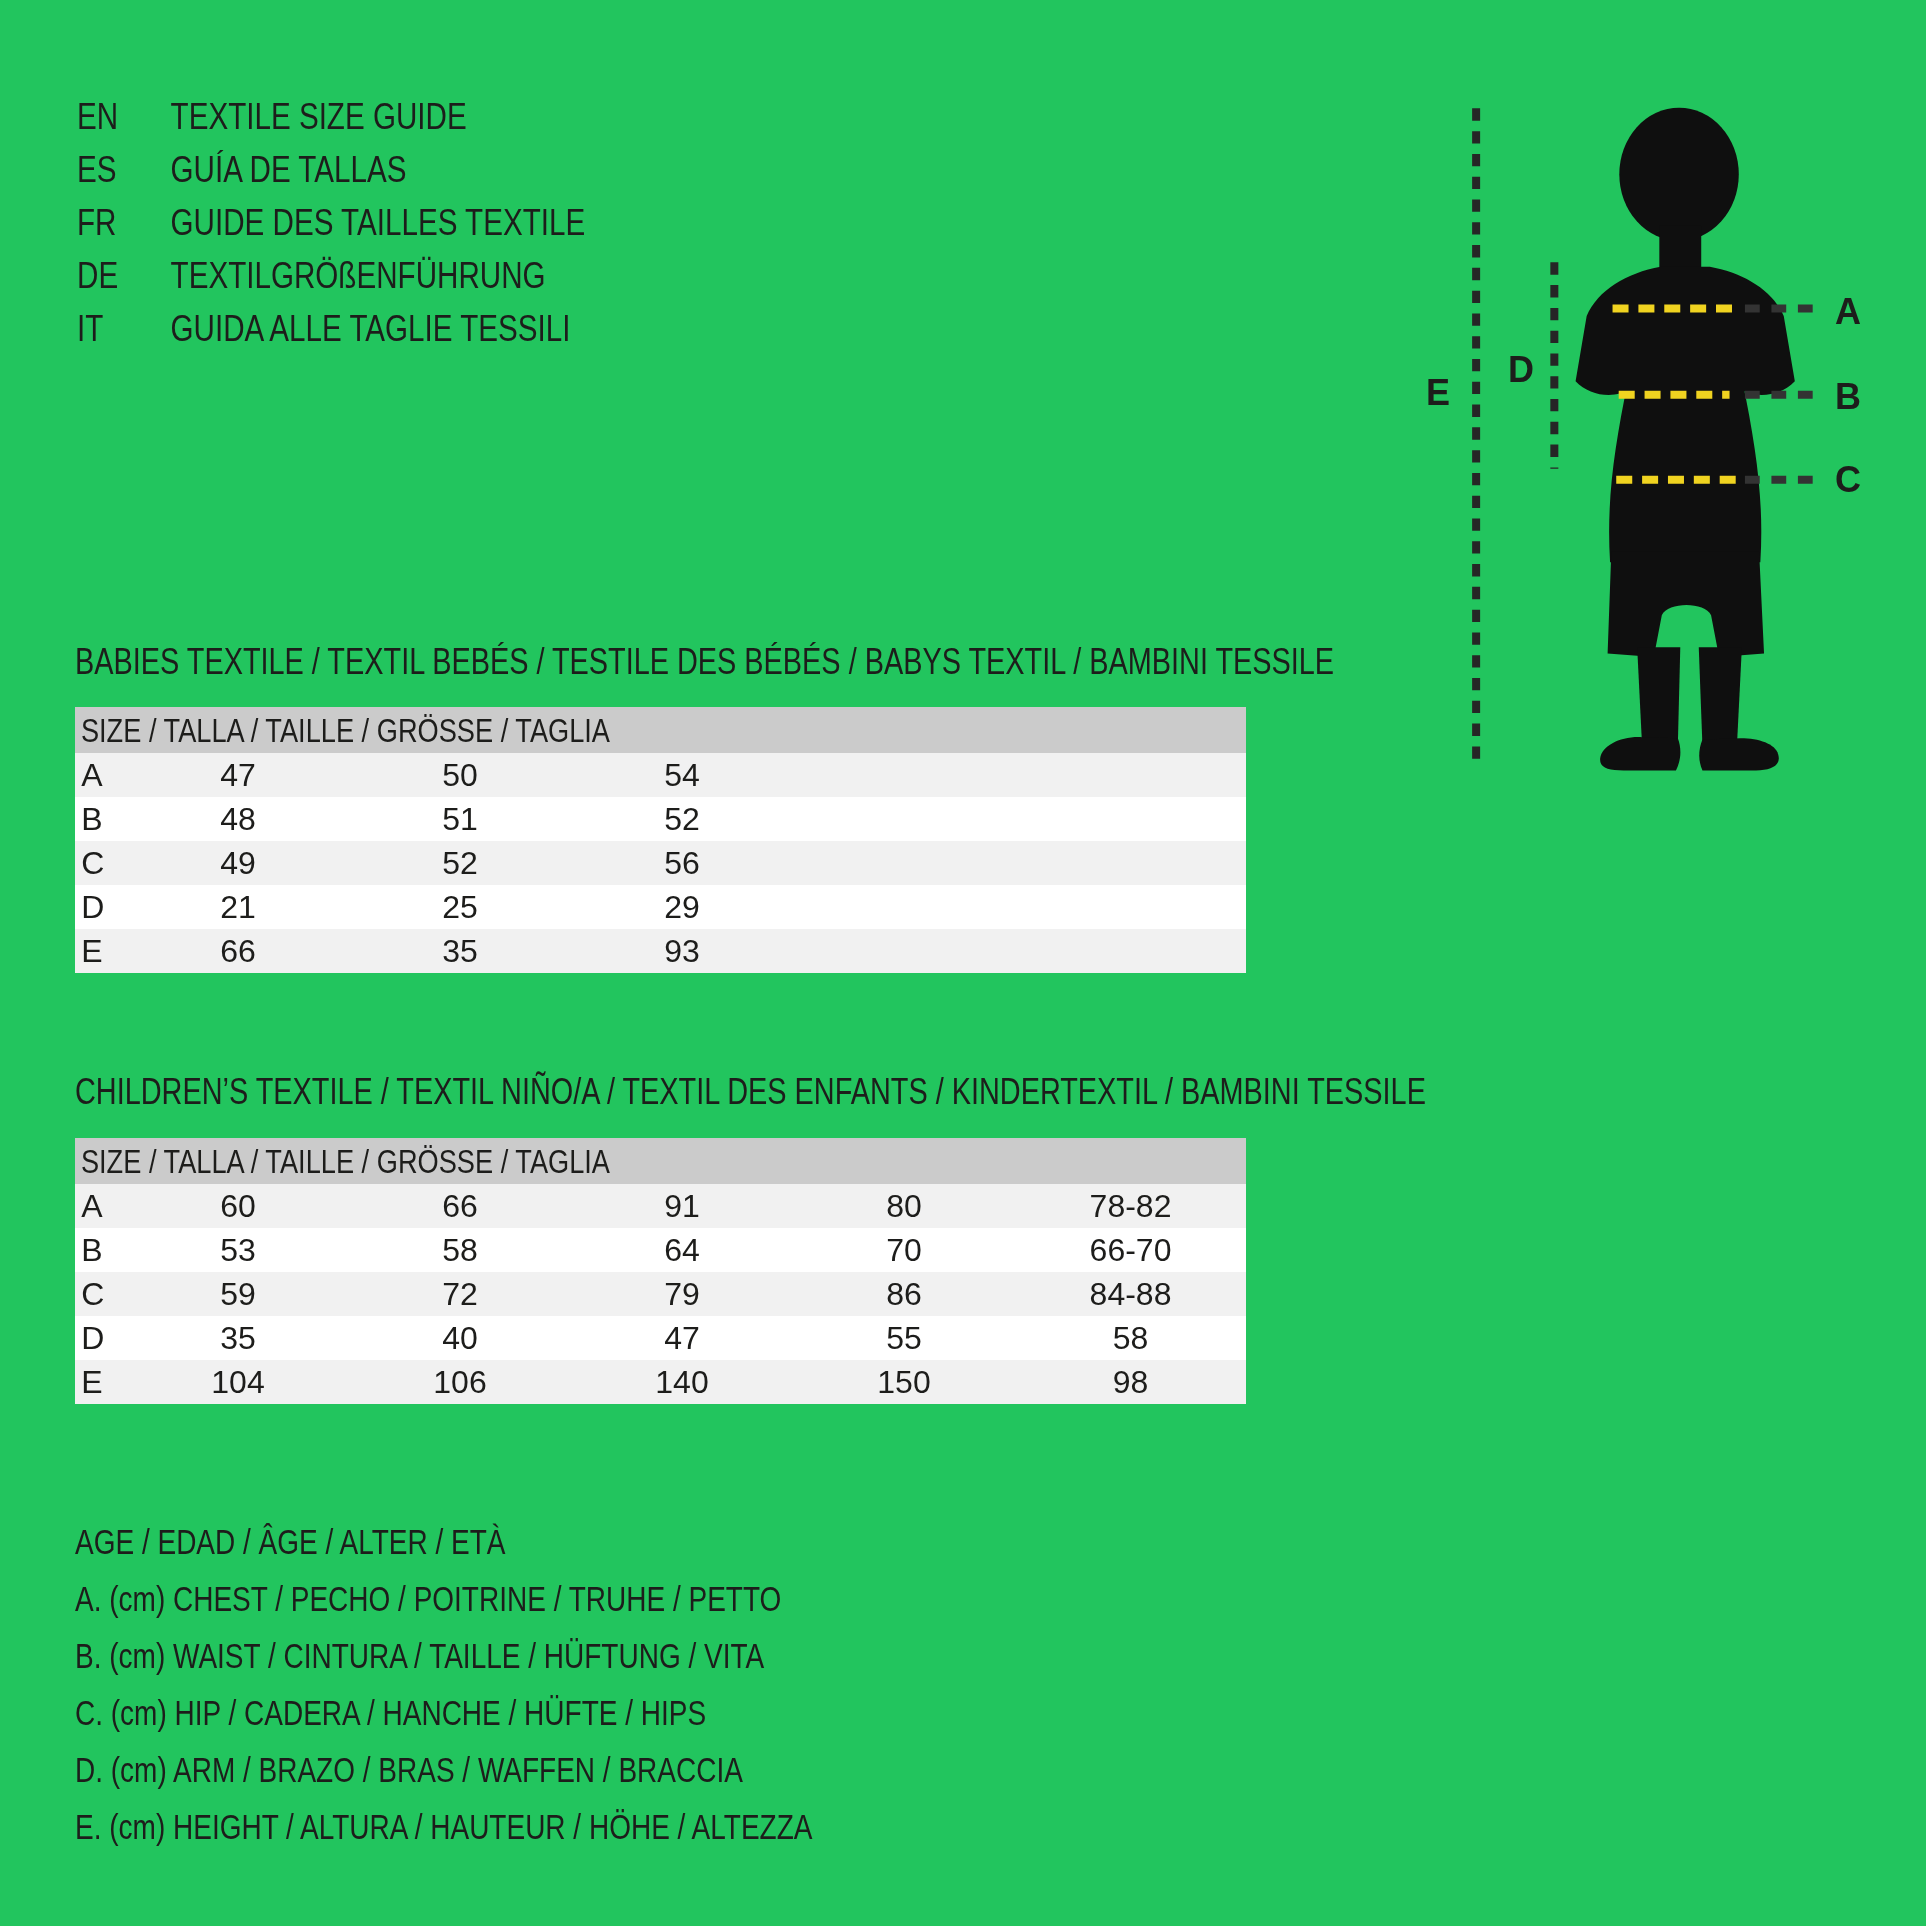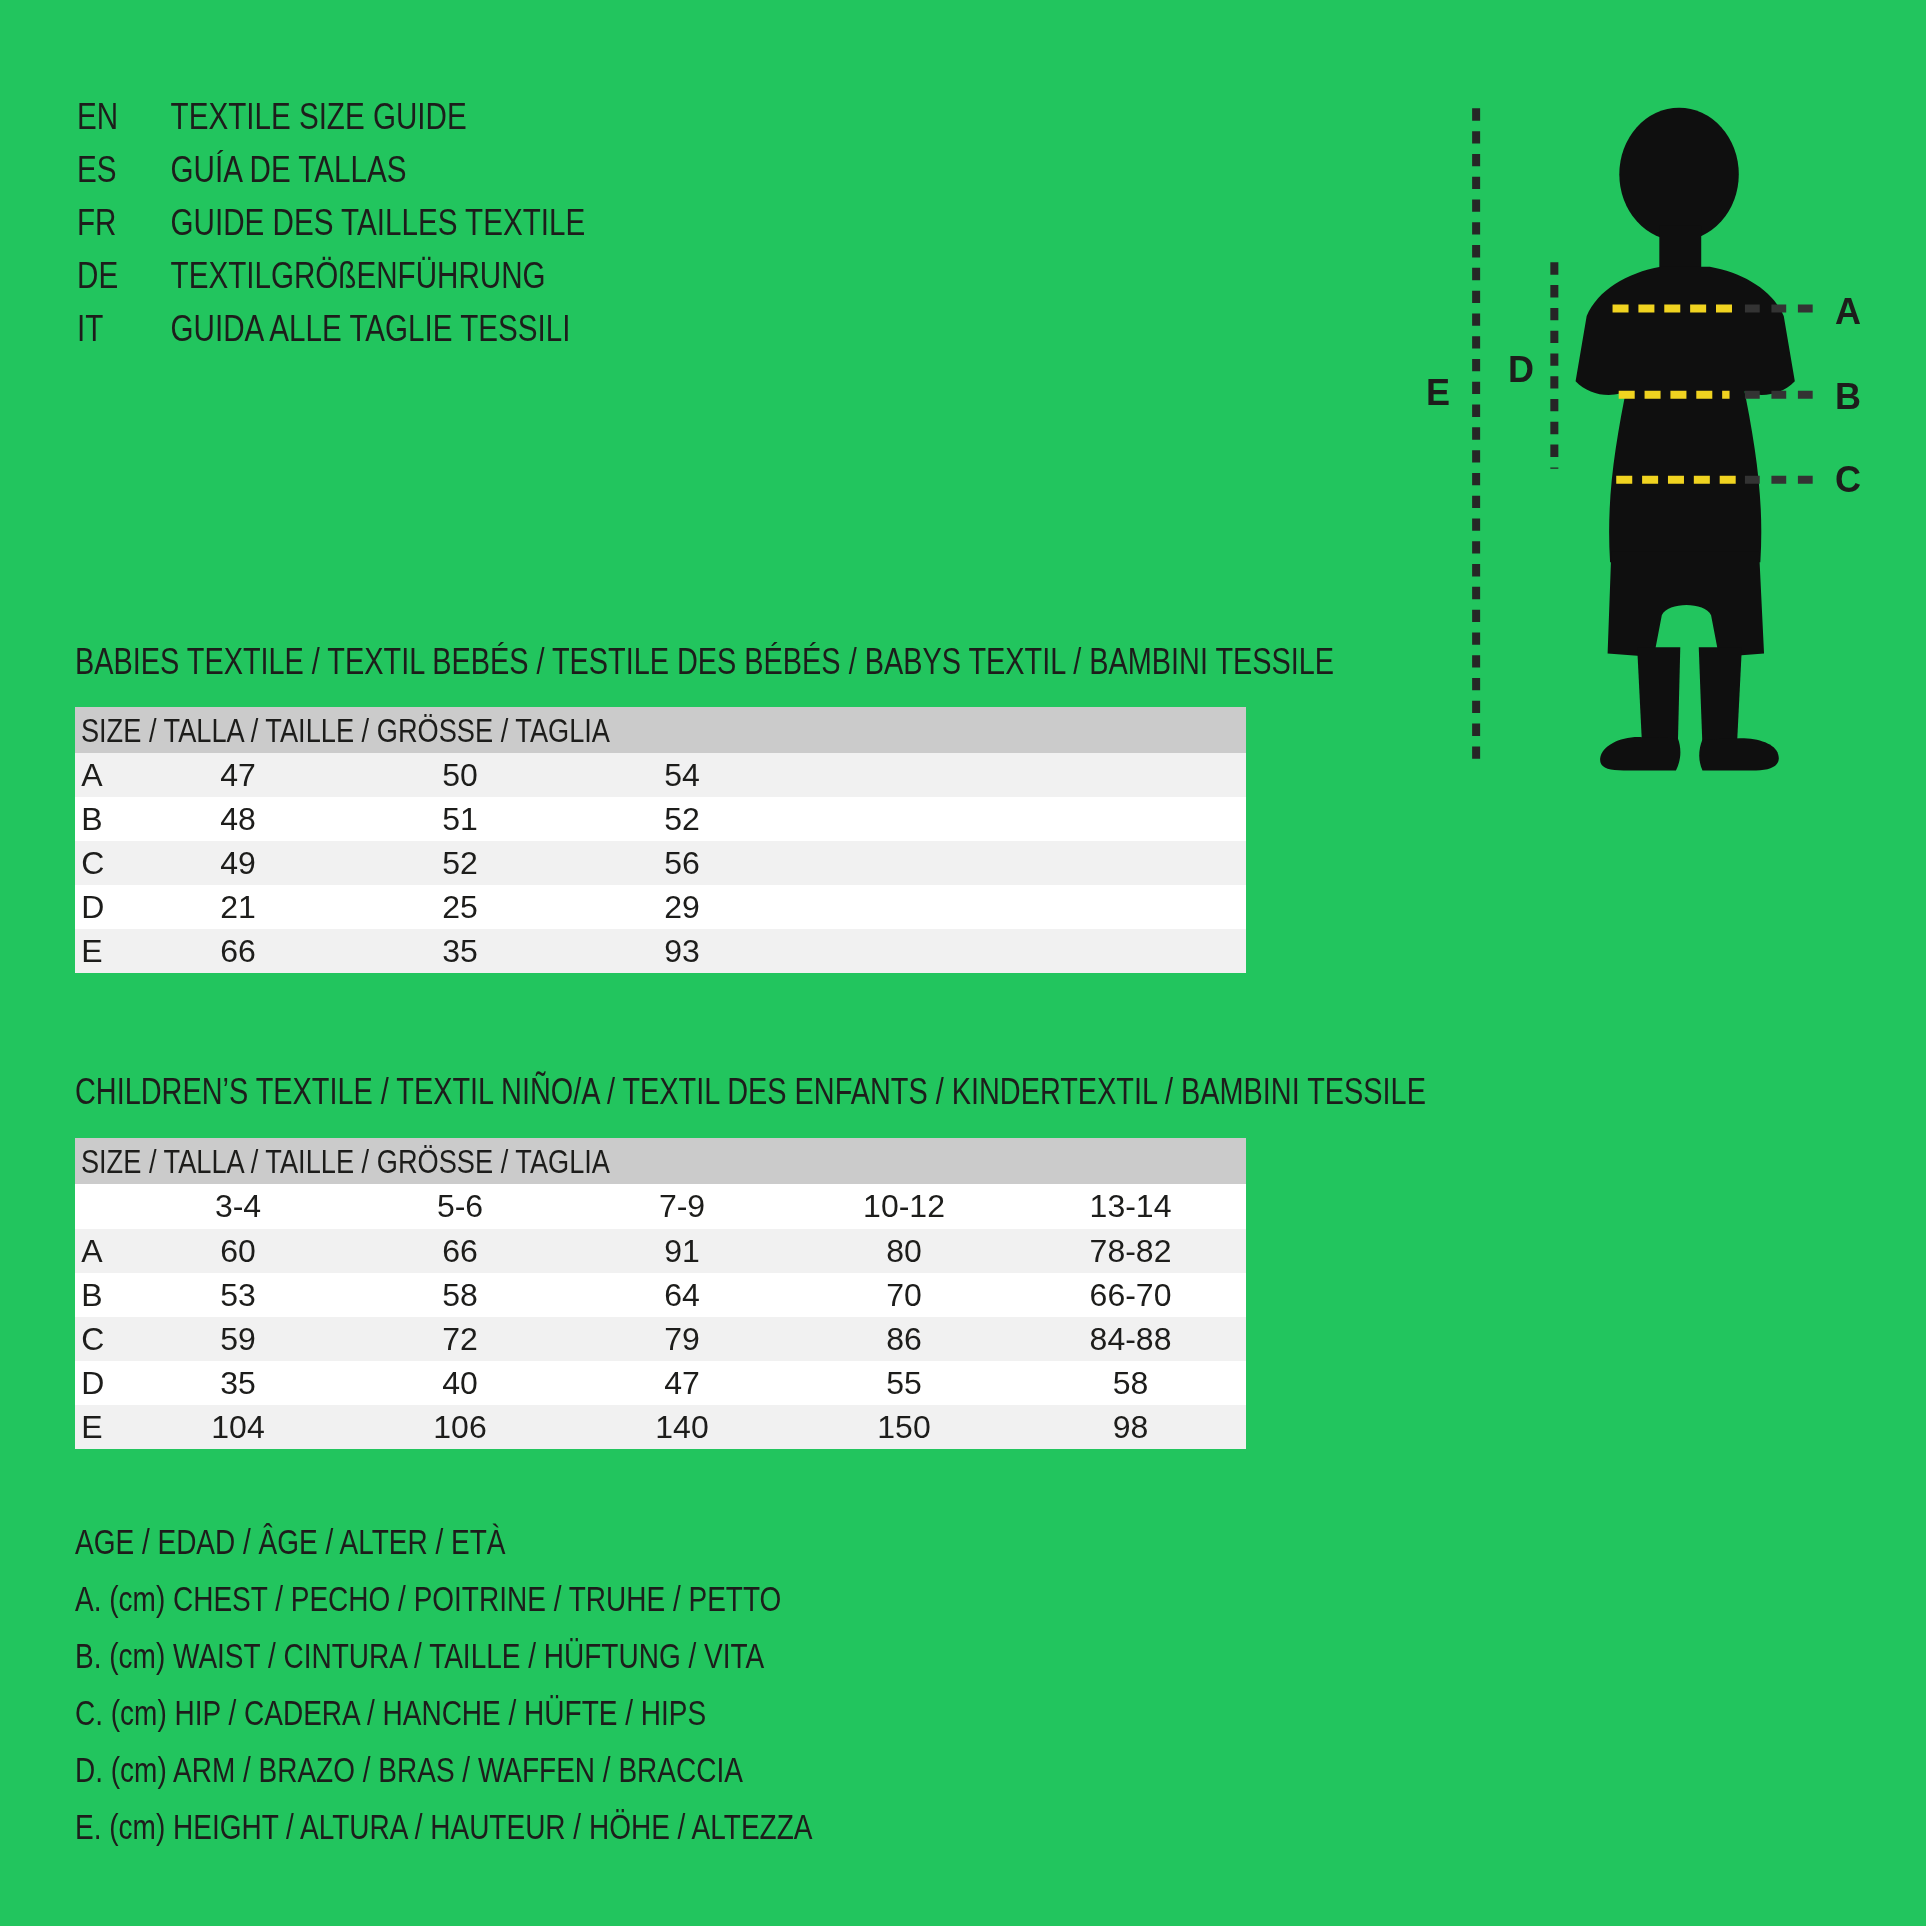--- a/index.html
+++ b/index.html
@@ -188,28 +188,20 @@
   <table class="size-table" style="top:1184px;">
     <colgroup>
         <col style="width:52px">
         <col style="width:222px">
         <col style="width:222px">
         <col style="width:222px">
         <col style="width:222px">
         <col style="width:231px">
       </colgroup>
     <tbody>
-      <tr class="hdr" style="height:44px;">
-        <td class="lbl"></td>
-        <td>3-4</td>
-        <td>5-6</td>
-        <td>7-9</td>
-        <td>10-12</td>
-        <td>13-14</td>
-      </tr>
       <tr class="r shaded">
         <td class="lbl">A</td>
         <td>60</td>
         <td>66</td>
         <td>91</td>
         <td>80</td>
         <td>78-82</td>
       </tr>
       <tr class="r plain">
         <td class="lbl">B</td>

